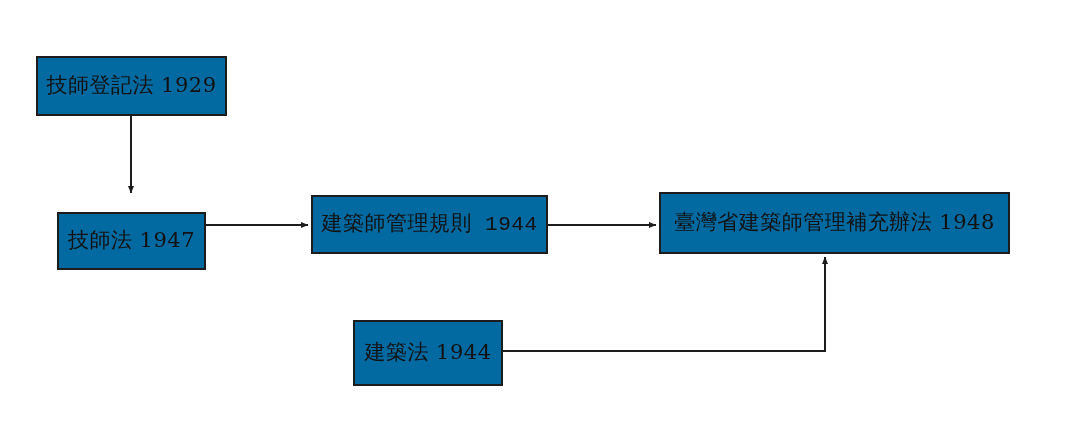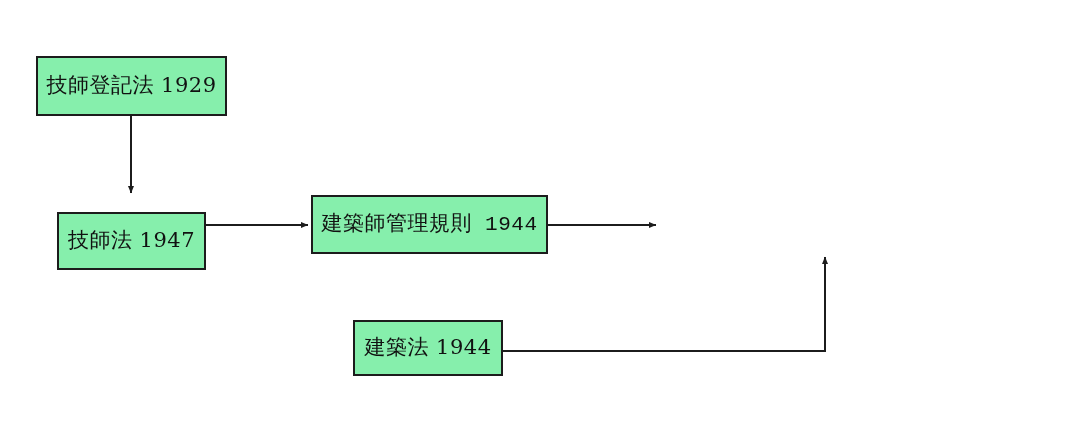--- a/index.html
+++ b/index.html
@@ -15,21 +15,21 @@
     position: relative;
     width: 1065px;
     height: 443px;
     background: #ffffff;
     overflow: hidden;
   }
   .node {
     position: absolute;
     box-sizing: border-box;
     border: 2px solid #1c1c1c;
-    background: #86efac;
+    background: #0369a1;
     display: flex;
     align-items: center;
     justify-content: center;
     color: #111111;
     font-family: "DejaVu Serif", "Liberation Serif", serif;
     font-size: 21px;
     line-height: 1.1;
     letter-spacing: 0.5px;
     white-space: nowrap;
     padding: 0 10px;
@@ -72,18 +72,21 @@
   </div>
 
   <div class="node" id="node-1" style="left: 57px; top: 196px; width: 149px; height: 58px; margin-top: 16px;">
     <span class="label">技師法  1947</span>
   </div>
 
   <div class="node" id="node-2" style="left: 311px; top: 195px; width: 237px; height: 59px; font-family: Liberation Mono, monospace;">
     <span class="label">建築師管理規則  1944</span>
   </div>
 
+  <div class="node" id="node-3" style="left: 659px; top: 192px; width: 351px; height: 62px;">
+    <span class="label">臺灣省建築師管理補充辦法  1948</span>
+  </div>
 
-  <div class="node" id="node-4" style="left: 353px; top: 320px; width: 150px; height: 56px;">
+  <div class="node" id="node-4" style="left: 353px; top: 320px; width: 150px; height: 66px;">
     <span class="label">建築法  1944</span>
   </div>
 
 </div>
 
 </body></html>

